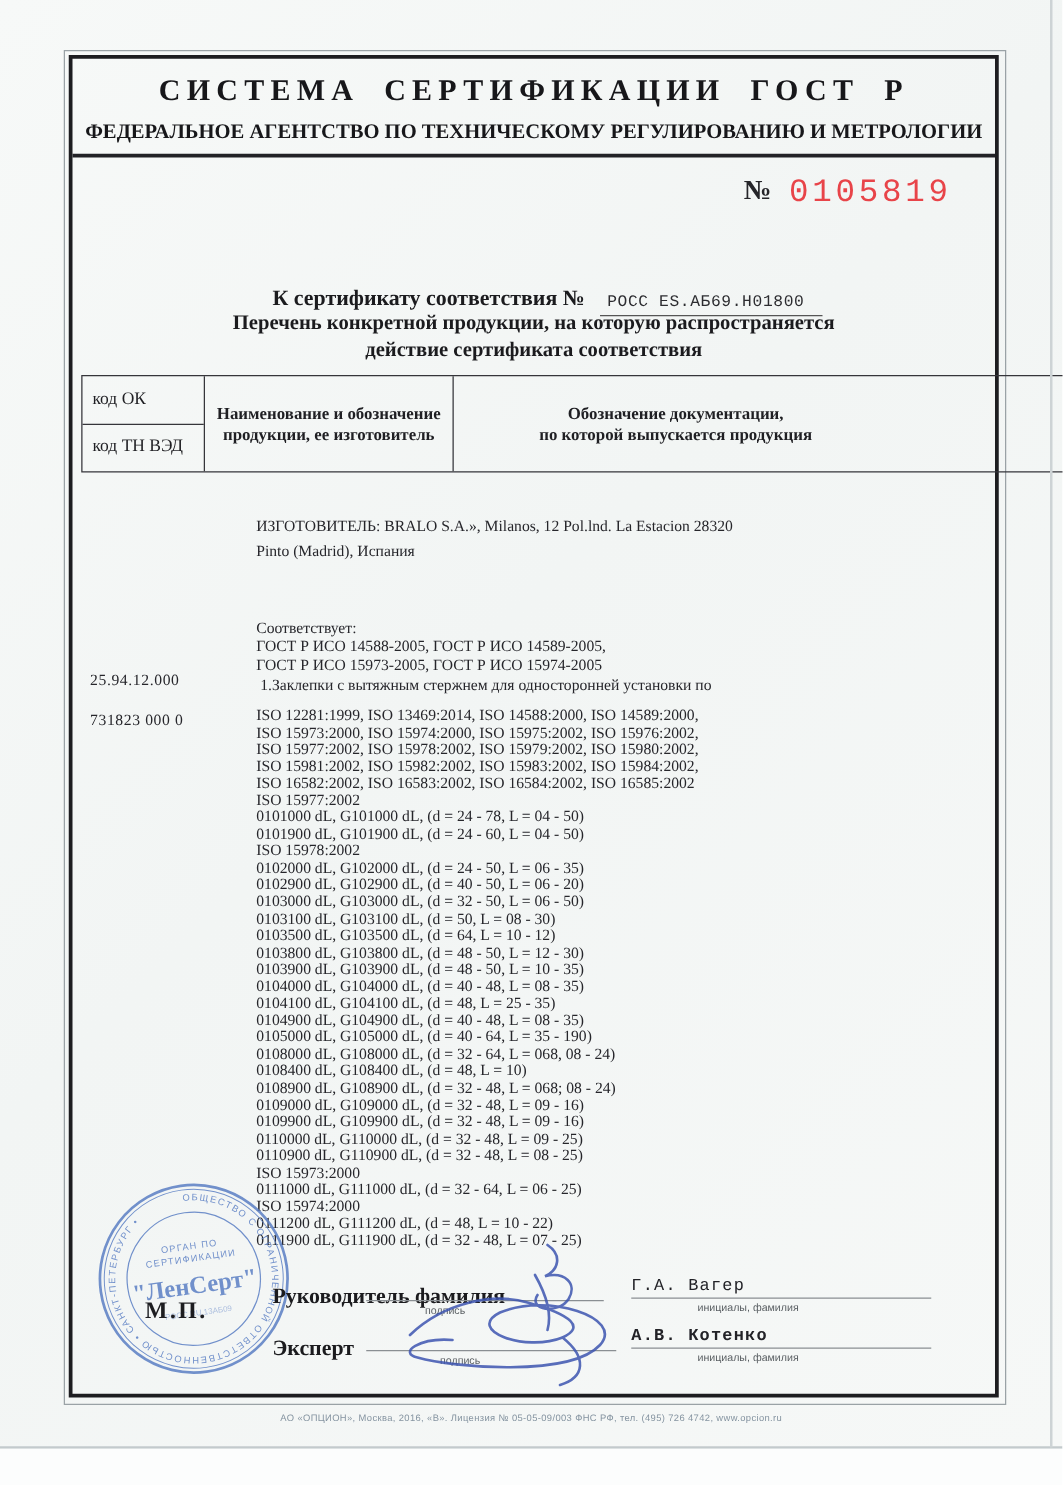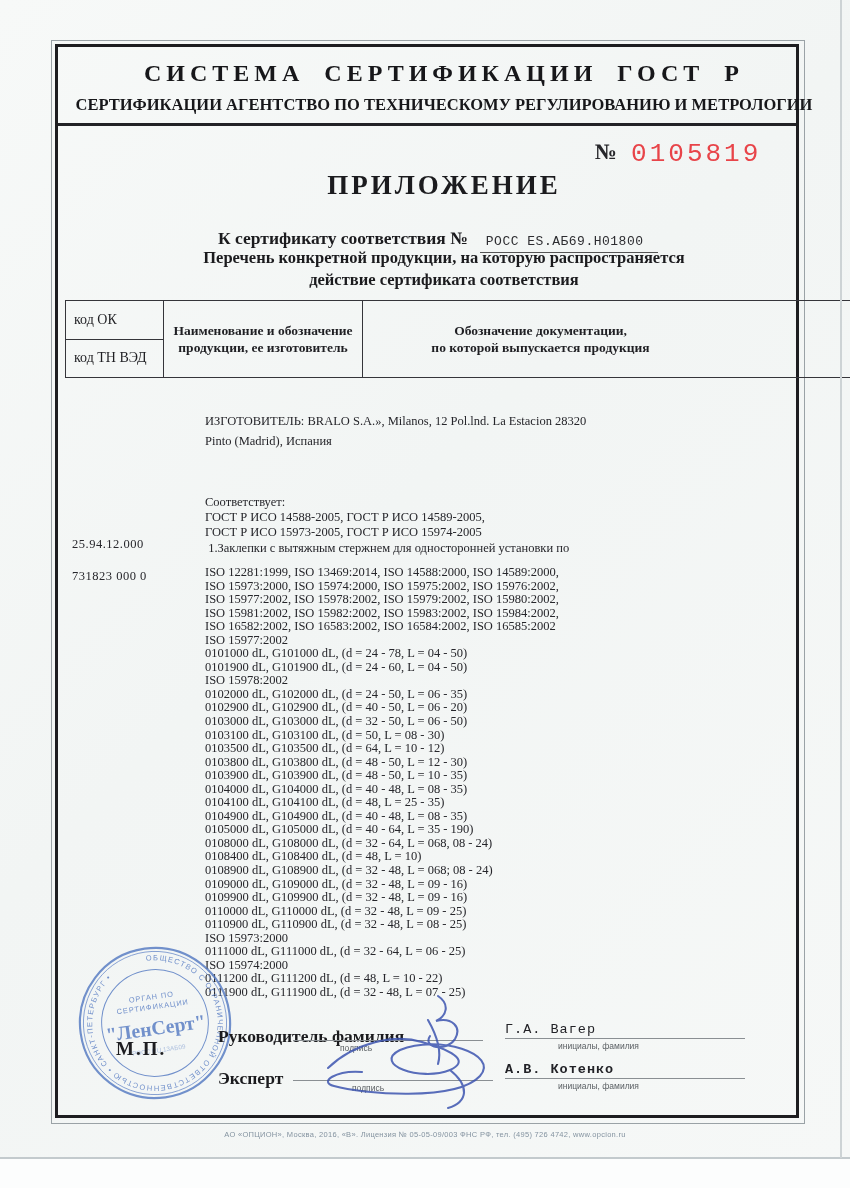--- a/index.html
+++ b/index.html
@@ -6,21 +6,21 @@
   body{width:850px;height:1188px;background:#ffffff;font-family:"Liberation Serif",serif;position:relative;overflow:hidden;}
   .paper{position:absolute;left:0;top:0;width:850px;height:1158px;
     background:linear-gradient(135deg,#f7f9f8 0%,#f2f5f4 45%,#f6f8f7 100%);}
   .page-edge-bottom{position:absolute;left:0;top:1157px;width:850px;height:2px;background:#c3cacd;}
   .page-edge-right{position:absolute;left:840px;top:0;width:2px;height:1158px;background:#cdd3d5;}
   .below-paper{position:absolute;left:0;top:1159px;width:850px;height:29px;background:#fcfdfd;}
 
   .hairline{position:absolute;left:51px;top:40px;width:752px;height:1082px;border:1px solid #9aa2a6;}
   .frame{position:absolute;left:55px;top:44px;width:744px;height:1074px;border:3px solid #1d1d20;box-sizing:border-box;}
 
-  .t-center{text-align:center;padding-left:17px;}
+  .t-center{text-align:center;}
   .abs{position:absolute;}
 
   .hdr1{left:55px;top:60px;width:744px;font-weight:bold;font-size:24px;letter-spacing:5px;word-spacing:9px;color:#17171a;}
   .hdr2{left:55px;top:95px;width:744px;font-weight:bold;font-size:16.5px;letter-spacing:0px;color:#17171a;}
   .hdr-rule{left:58px;top:123px;width:738px;height:3px;background:#222226;}
 
   .doc-number{left:595px;top:139px;display:flex;align-items:flex-start;gap:14px;}
   .doc-number .nosign{font-size:22px;font-weight:bold;color:#26262a;}
   .doc-number .digits{font-family:"Liberation Mono",monospace;font-size:26px;letter-spacing:3px;color:#e84449;}
 
@@ -76,29 +76,28 @@
     font-size:7.5px;letter-spacing:0.3px;color:#8493a0;}
 </style>
 </head>
 <body>
 
 <div class="paper">
   <div class="hairline"></div>
   <div class="frame"></div>
 
   <div class="abs hdr1 t-center">СИСТЕМА СЕРТИФИКАЦИИ ГОСТ Р</div>
-  <div class="abs hdr2 t-center">СЕРТИФИКАЦИИ АГЕНТСТВО ПО ТЕХНИЧЕСКОМУ РЕГУЛИРОВАНИЮ И МЕТРОЛОГИИ</div>
+  <div class="abs hdr2 t-center">ФЕДЕРАЛЬНОЕ АГЕНТСТВО ПО ТЕХНИЧЕСКОМУ РЕГУЛИРОВАНИЮ И МЕТРОЛОГИИ</div>
   <div class="abs hdr-rule"></div>
 
   <div class="abs doc-number">
     <span class="nosign">№</span>
     <span class="digits">0105819</span>
   </div>
 
-  <div class="abs appendix t-center">ПРИЛОЖЕНИЕ</div>
 
   <div class="abs certline">
     <span class="lbl">К сертификату соответствия №</span>
     <span class="val">РОСС ES.АБ69.Н01800</span>
   </div>
 
   <div class="abs subtitle t-center">Перечень конкретной продукции,  на которую распространяется
 действие сертификата соответствия</div>
 
   <div class="abs ptable">

